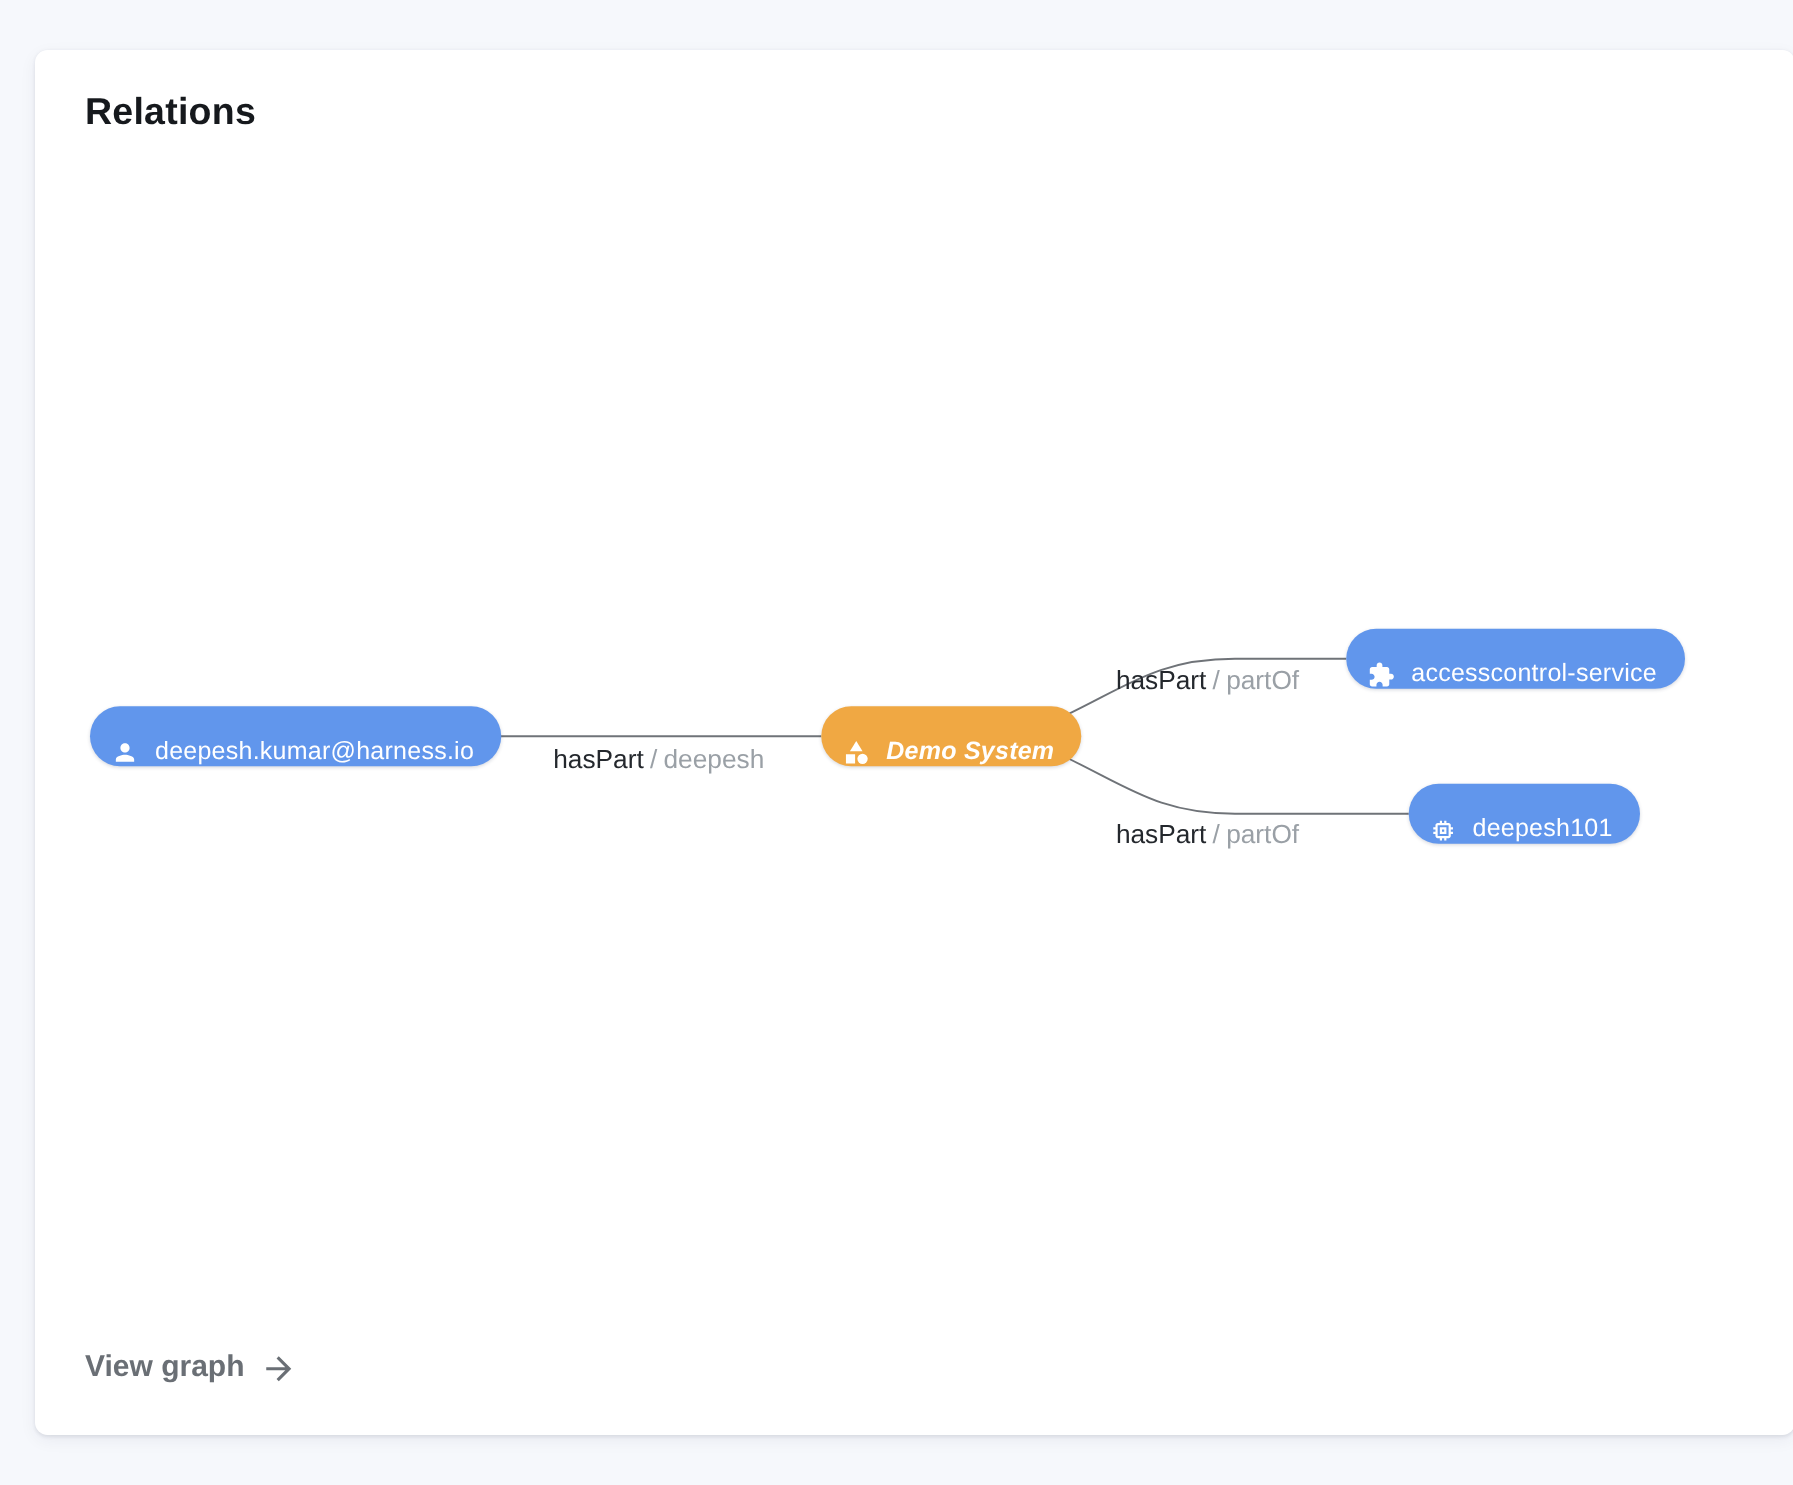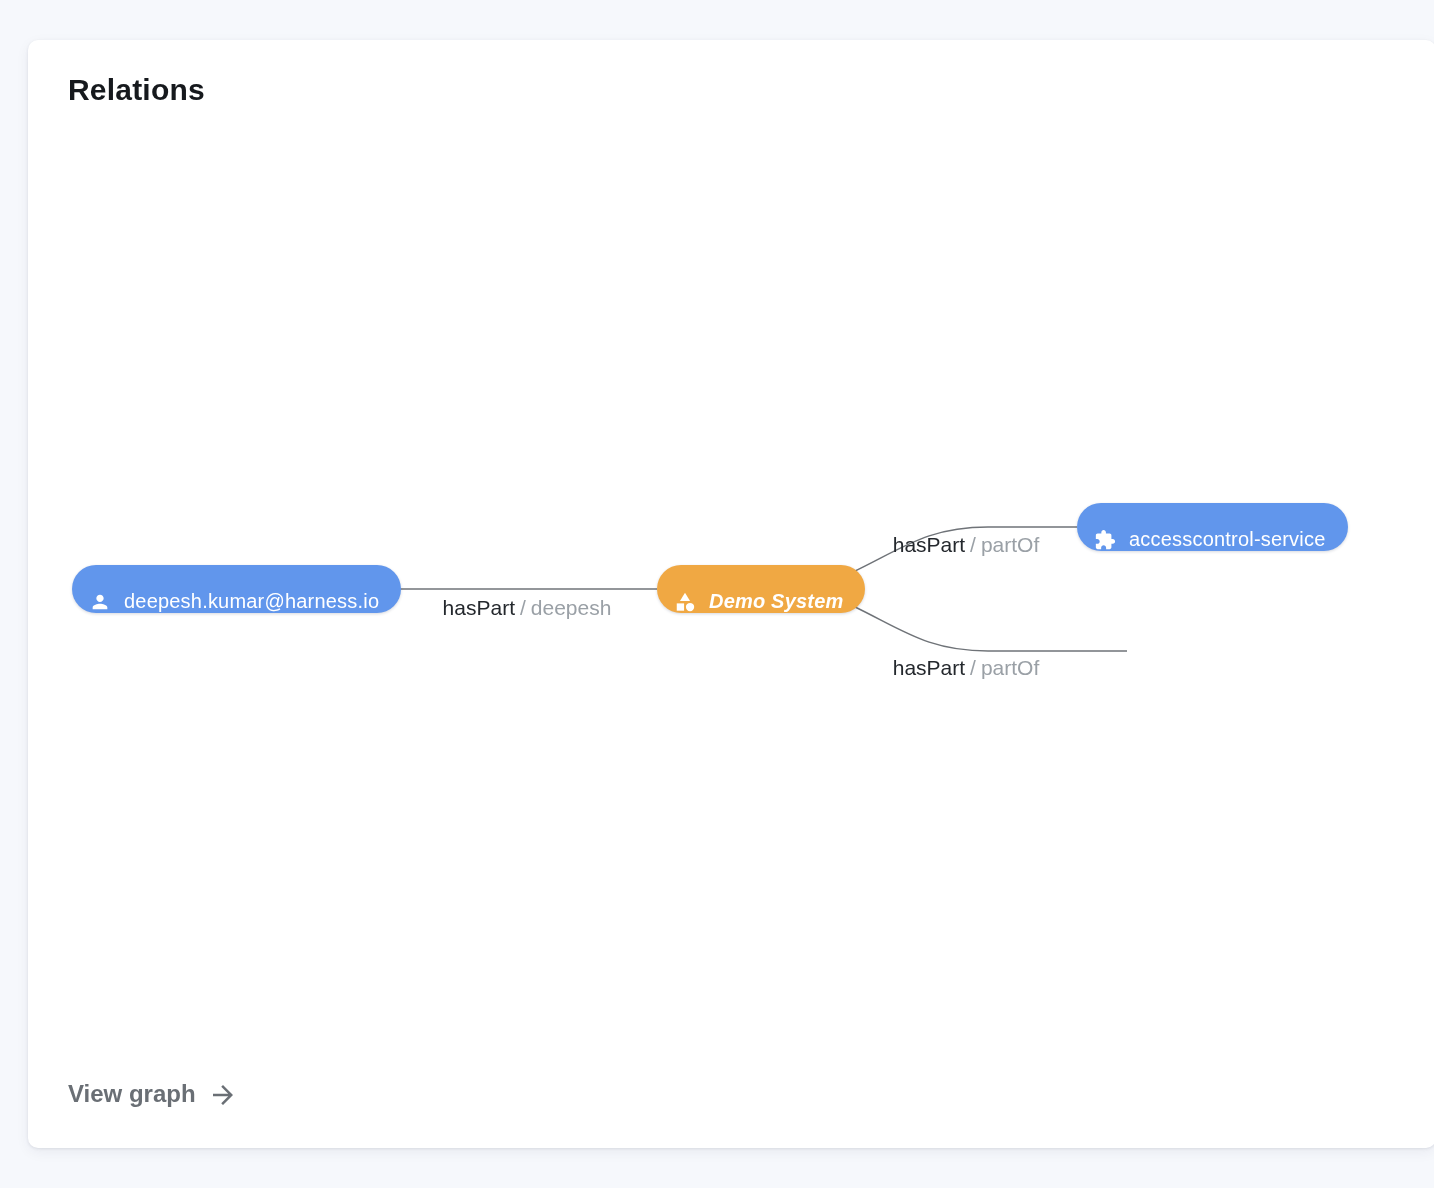--- a/index.html
+++ b/index.html
@@ -131,20 +131,28 @@
 
     <div class="node node-blue node-service">
       <span>
         <svg width="22" height="22" viewBox="0 0 24 24" fill="#ffffff">
             <path d="M20.5 11H19V7c0-1.1-.9-2-2-2h-4V3.5C13 2.12 11.88 1 10.5 1S8 2.12 8 3.5V5H4c-1.1 0-1.99.9-1.99 2v3.8H3.5c1.49 0 2.7 1.21 2.7 2.7s-1.21 2.7-2.7 2.7H2V20c0 1.1.9 2 2 2h3.8v-1.5c0-1.49 1.21-2.7 2.7-2.7 1.49 0 2.7 1.21 2.7 2.7V22H17c1.1 0 2-.9 2-2v-4h1.5c1.38 0 2.5-1.12 2.5-2.5S21.88 11 20.5 11z"></path>
           </svg>
       </span>
       <span class="nlabel">accesscontrol-service</span>
     </div>
 
+    <div class="node node-blue node-comp">
+      <span>
+        <svg width="21" height="21" viewBox="0 0 24 24" fill="#ffffff">
+            <path d="M15 9H9v6h6V9zm-2 4h-2v-2h2v2zm8-2V9h-2V7c0-1.1-.9-2-2-2h-2V3h-2v2h-2V3H9v2H7c-1.1 0-2 .9-2 2v2H3v2h2v2H3v2h2v2c0 1.1.9 2 2 2h2v2h2v-2h2v2h2v-2h2c1.1 0 2-.9 2-2v-2h2v-2h-2v-2h2zm-4 6H7V7h10v10z"></path>
+          </svg>
+      </span>
+      <span class="nlabel">deepesh101</span>
+    </div>
 
     <div class="edge-label el-owner">
       <span class="primary">hasPart</span><span class="sep">/</span><span class="secondary">deepesh</span>
     </div>
 
     <div class="edge-label el-top">
       <span class="primary">hasPart</span><span class="sep">/</span><span class="secondary">partOf</span>
     </div>
 
     <div class="edge-label el-bottom">

